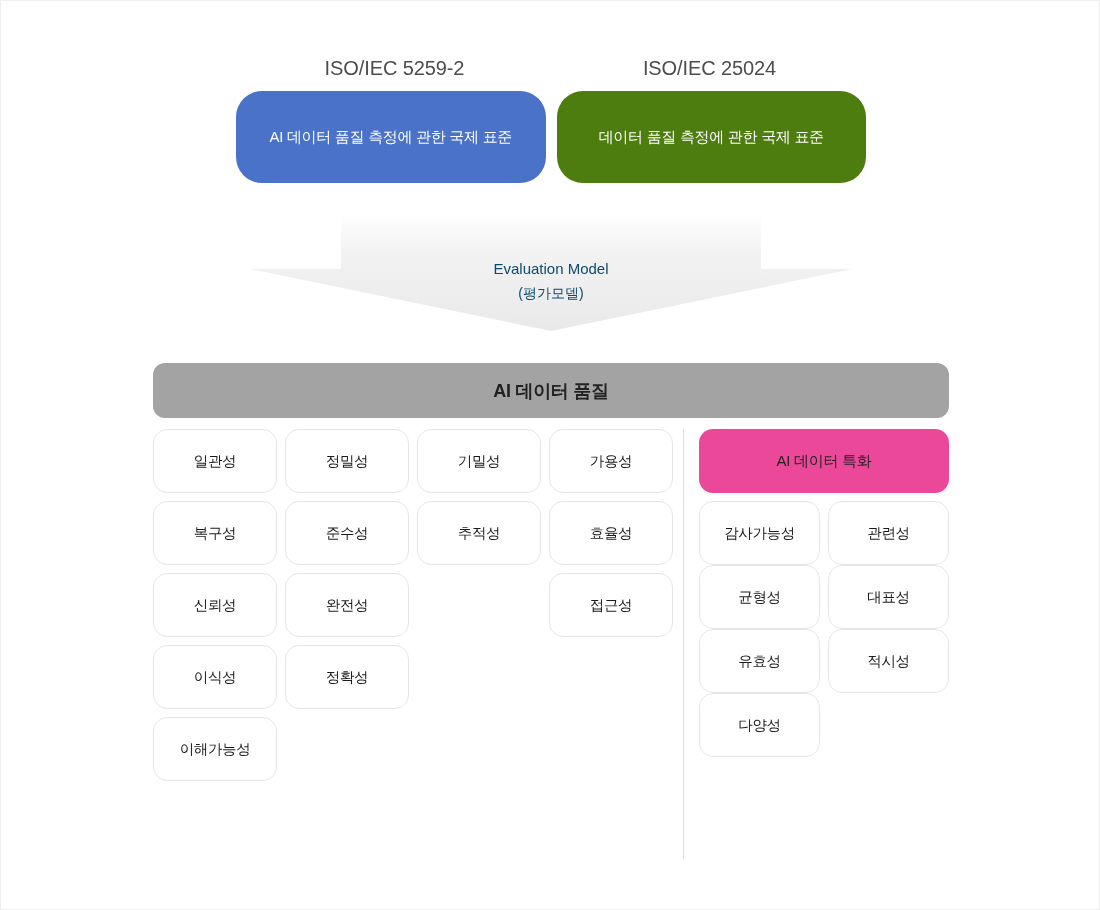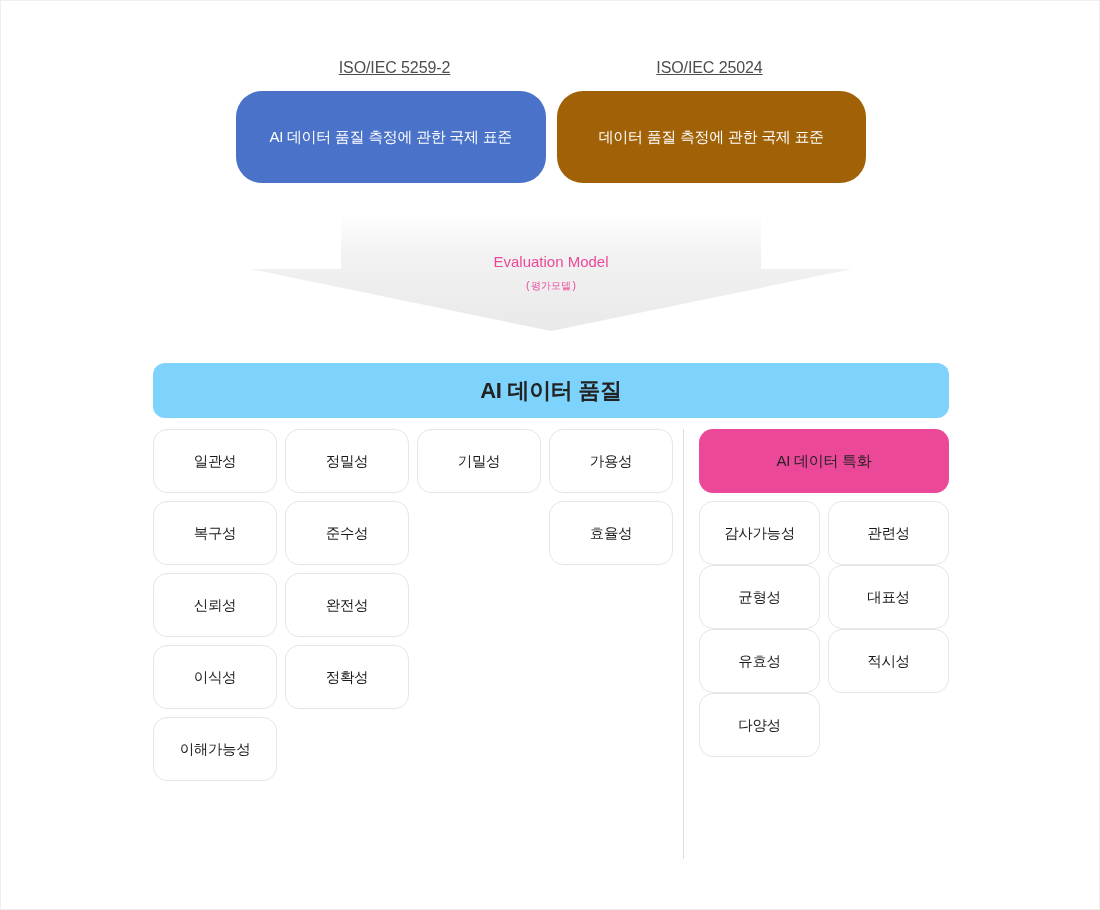--- a/index.html
+++ b/index.html
@@ -28,26 +28,25 @@
     position: absolute;
     top: 54px;
     left: 236px;
     width: 630px;
     height: 26px;
     display: flex;
   }
   .std-label {
     flex: 1 1 0;
     text-align: center;
-    font-size: 16px;
+    font-size: 20px;
     color: #4d4d4d;
     letter-spacing: -0.1px;
     line-height: 26px;
     white-space: nowrap;
-    text-decoration: underline;
   }
   .std-boxes {
     position: absolute;
     top: 90px;
     left: 235px;
     width: 630px;
     height: 92px;
     display: flex;
     gap: 11px;
   }
@@ -56,57 +55,57 @@
     border-radius: 26px;
     display: flex;
     align-items: center;
     justify-content: center;
     color: #ffffff;
     font-size: 15px;
     letter-spacing: -0.3px;
     white-space: nowrap;
   }
   .std-box.blue  { background: #4a72c9; }
-  .std-box.green { background: #a16207; }
+  .std-box.green { background: #4d7c0f; }
 
   
   .arrow-wrap {
     position: absolute;
     top: 212px;
     left: 249px;
     width: 602px;
     height: 118px;
   }
   .arrow-wrap svg { display: block; width: 100%; height: 100%; }
   .arrow-text {
     position: absolute;
-    top: 248px;
+    top: 255px;
     left: 0;
     width: 1100px;
     text-align: center;
     font-size: 15px;
-    color: #ec4899;
+    color: #0c4a6e;
     line-height: 25px;
     pointer-events: none;
   }
-  .arrow-text .ko { font-size: 10px; font-family: Liberation Mono, monospace; }
+  .arrow-text .ko { font-size: 14px; }
 
   
   .quality-title {
     position: absolute;
     top: 362px;
     left: 152px;
     width: 796px;
     height: 55px;
-    background: #7dd3fc;
+    background: #a3a3a3;
     border-radius: 12px;
     display: flex;
     align-items: center;
     justify-content: center;
-    font-size: 22px;
+    font-size: 18px;
     font-weight: bold;
     color: #222222;
     letter-spacing: -0.3px;
   }
 
   .body-area {
     position: absolute;
     top: 428px;
     left: 152px;
     width: 796px;
@@ -235,24 +234,26 @@
         <div class="chip">이해가능성</div>
       </div>
       <div class="col">
         <div class="chip">정밀성</div>
         <div class="chip">준수성</div>
         <div class="chip">완전성</div>
         <div class="chip">정확성</div>
       </div>
       <div class="col">
         <div class="chip">기밀성</div>
+        <div class="chip">추적성</div>
       </div>
       <div class="col">
         <div class="chip">가용성</div>
         <div class="chip">효율성</div>
+        <div class="chip">접근성</div>
       </div>
     </div>
 
     <div class="right-section">
       <div class="ai-head">
         <span>AI 데이터 특화</span>
       </div>
       <div class="ai-grid">
         <div class="ai-col">
           <div class="chip">감사가능성</div>

